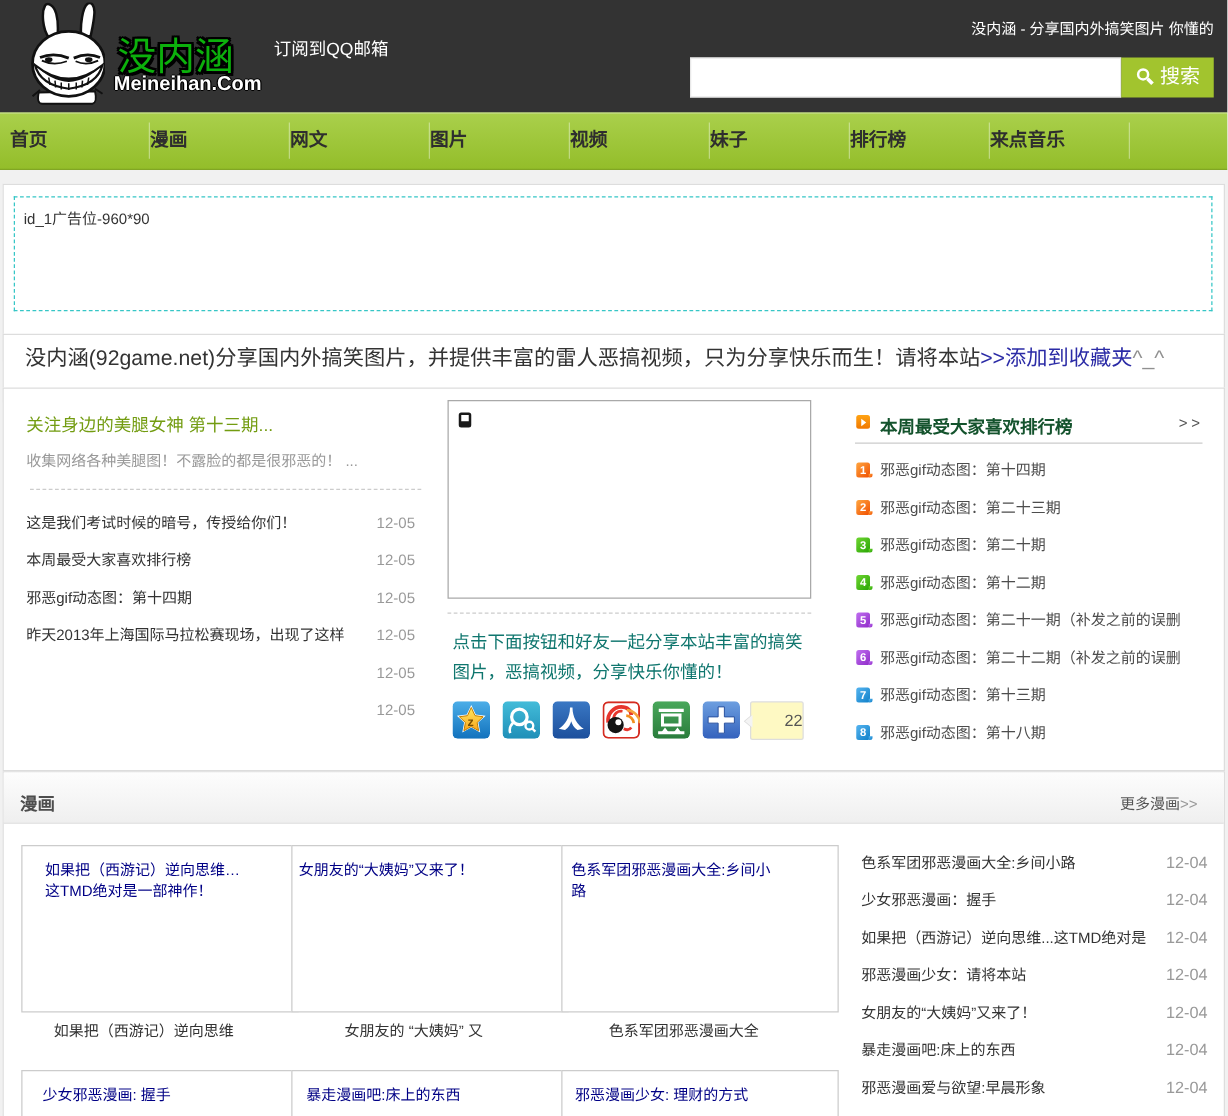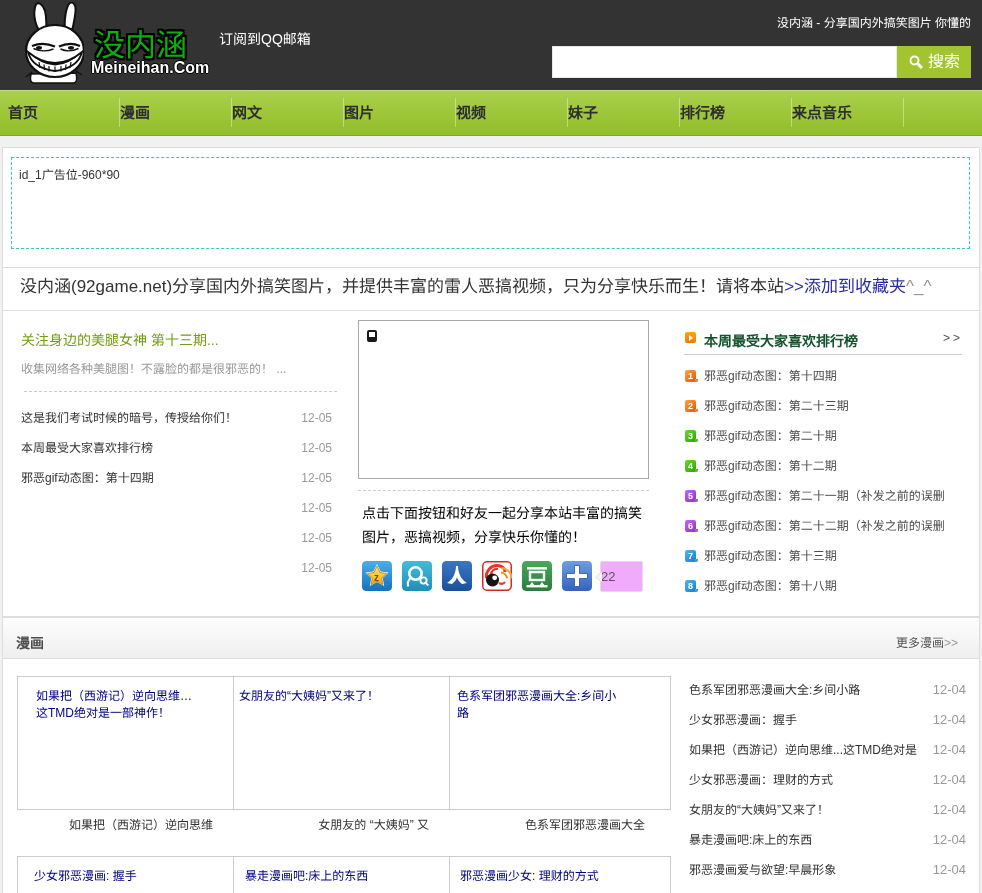--- a/index.html
+++ b/index.html
@@ -38,24 +38,24 @@
 .lcol .desc{position:absolute;left:0;top:48px;font-size:12px;color:#999}
 .lcol .dash{position:absolute;left:3px;top:80px;width:313px;border-bottom:1px dashed #ccc}
 .llist{position:absolute;left:0;top:92px;width:320px;list-style:none}
 .llist li{height:30px;line-height:30px;font-size:12px;color:#333;white-space:nowrap;overflow:hidden}
 .llist .dt{float:right;font-size:12px;color:#999;margin-right:9px}
 .llist .tx,.clist .tx{display:block;overflow:hidden;white-space:nowrap}
 .mcol{position:absolute;left:355px;top:0;width:291px;height:300px}
 .imgbox{position:absolute;left:0;top:9px;width:291px;height:159px;border:1px solid #a9a9a9}
 .bimg{position:absolute;left:8px;top:9px;width:10px;height:12px;border:2px solid #191919;border-bottom:5px solid #191919;border-radius:2px}
 .mdash{position:absolute;left:0;top:179px;width:291px;border-bottom:1px dashed #ccc}
-.mtxt{position:absolute;left:4px;top:190px;font-size:14px;color:#000000;line-height:24px;width:287px}
+.mtxt{position:absolute;left:4px;top:190px;font-size:14px;color:#0f766e;line-height:24px;width:287px}
 .icons{position:absolute;left:4px;top:250px;height:30px}
 .icon{position:absolute;top:0;width:30px;height:30px;border-radius:4px}
-.cnt{position:absolute;left:238px;top:0;width:43px;height:31px;border:1px solid #ddd;border-radius:2px;background:#f0abfc;color:#555;font-size:13px;line-height:29px;text-align:left}
+.cnt{position:absolute;left:238px;top:0;width:43px;height:31px;border:1px solid #ddd;border-radius:2px;background:#fef9c3;color:#555;font-size:13px;line-height:29px;text-align:right}
 .cnt:before{content:"";position:absolute;left:-6px;top:10px;border:5px solid transparent;border-right:6px solid #ddd;border-left:0}
 .cnt:after{content:"";position:absolute;left:-5px;top:10px;border:5px solid transparent;border-right:6px solid #f4f4f4;border-left:0}
 .rcol{position:absolute;left:681px;top:0;width:281px;height:300px}
 .rico{position:absolute;left:1px;top:21px;width:11px;height:11px;border-radius:2px;background:linear-gradient(#ffa313,#f07800)}
 .rico:after{content:"";position:absolute;left:4px;top:3px;border:3px solid transparent;border-left:4px solid #fff}
 .rtitle{position:absolute;left:20px;top:19px;font-size:14px;color:#14532d;font-weight:bold}
 .rmore{position:absolute;right:2px;top:20px;font-size:12px;color:#555;letter-spacing:3px}
 .rline{position:absolute;left:0;top:43px;width:278px;border-bottom:1px solid #ccc}
 .rlist{position:absolute;left:0;top:50px;width:281px;list-style:none}
 .rlist li{position:relative;height:30px;line-height:30px;font-size:12px;color:#4d4d4d;padding-left:20px;white-space:nowrap;overflow:hidden}
@@ -65,21 +65,21 @@
 .b34{background:linear-gradient(135deg,#6fd632,#28a404)}
 .b56{background:linear-gradient(135deg,#c06ef0,#8f2cc8)}
 .b78{background:linear-gradient(135deg,#55b4f0,#1080c8)}
 
 .comics{top:617px;height:400px}
 .chead{position:absolute;left:0;top:0;width:976px;height:41px;background:linear-gradient(#fdfdfd,#efefef);border-bottom:1px solid #ddd}
 .chead b{position:absolute;left:13px;top:14px;font-size:14px;color:#4d4d4d}
 .chead .more{position:absolute;right:21px;top:15px;font-size:12px;color:#555}
 .chead .more i{font-style:normal;color:#999}
 .card{position:absolute;width:222px;height:134px;border:1px solid #ccc;background:#fff;font-size:12px;color:#000085;line-height:17px}
-.cap{position:absolute;width:196px;text-align:right;font-size:12px;color:#333;top:197px}
+.cap{position:absolute;width:196px;text-align:center;font-size:12px;color:#333;top:197px}
 .clist{position:absolute;left:686px;top:57px;width:277px;list-style:none}
 .clist li{height:30px;line-height:30px;font-size:12px;color:#333;white-space:nowrap;padding-left:0}
 .clist .dt{float:right;font-size:13px;color:#999;margin-right:0}
 </style>
 </head>
 <body>
 
 <div class="hdr">
   <svg class="abs" style="left:24px;top:2px" width="60" height="83" viewBox="0 0 60 83">
     <path d="M15,28 C10,21 9,8 12,2.5 C14,-0.5 19,2 21,9 C22.5,14.5 22.5,22 22,28 Z" fill="#fff" stroke="#111" stroke-width="2"></path>
@@ -149,20 +149,21 @@
       <li>
           <span class="dt">12-05</span>
           <span class="tx">本周最受大家喜欢排行榜</span>
         </li>
       <li>
           <span class="dt">12-05</span>
           <span class="tx">邪恶gif动态图：第十四期</span>
         </li>
       <li>
           <span class="dt">12-05</span>
+          <span class="tx">昨天2013年上海国际马拉松赛现场，出现了这样</span>
         </li>
       <li>
           <span class="dt">12-05</span>
         </li>
       <li>
           <span class="dt">12-05</span>
         </li>
     </ul>
   </div>
   <div class="mcol">
@@ -287,21 +288,21 @@
     <li>
         <span class="dt">12-04</span>
         <span class="tx">少女邪恶漫画：握手</span>
       </li>
     <li>
         <span class="dt">12-04</span>
         <span class="tx">如果把（西游记）逆向思维...这TMD绝对是</span>
       </li>
     <li>
         <span class="dt">12-04</span>
-        <span class="tx">少女邪恶漫画：理财的方式</span>
+        <span class="tx">邪恶漫画少女：请将本站</span>
       </li>
     <li>
         <span class="dt">12-04</span>
         <span class="tx">女朋友的“大姨妈”又来了！</span>
       </li>
     <li>
         <span class="dt">12-04</span>
         <span class="tx">暴走漫画吧:床上的东西</span>
       </li>
     <li>

